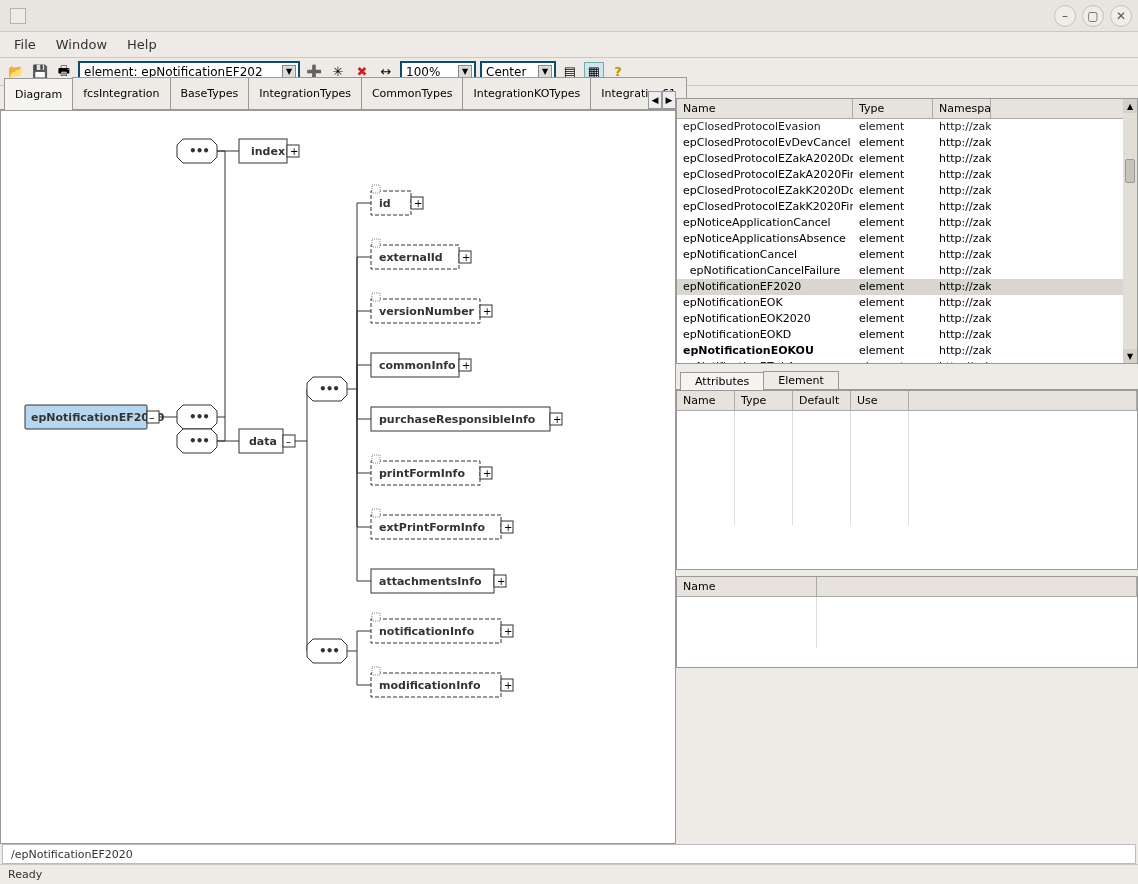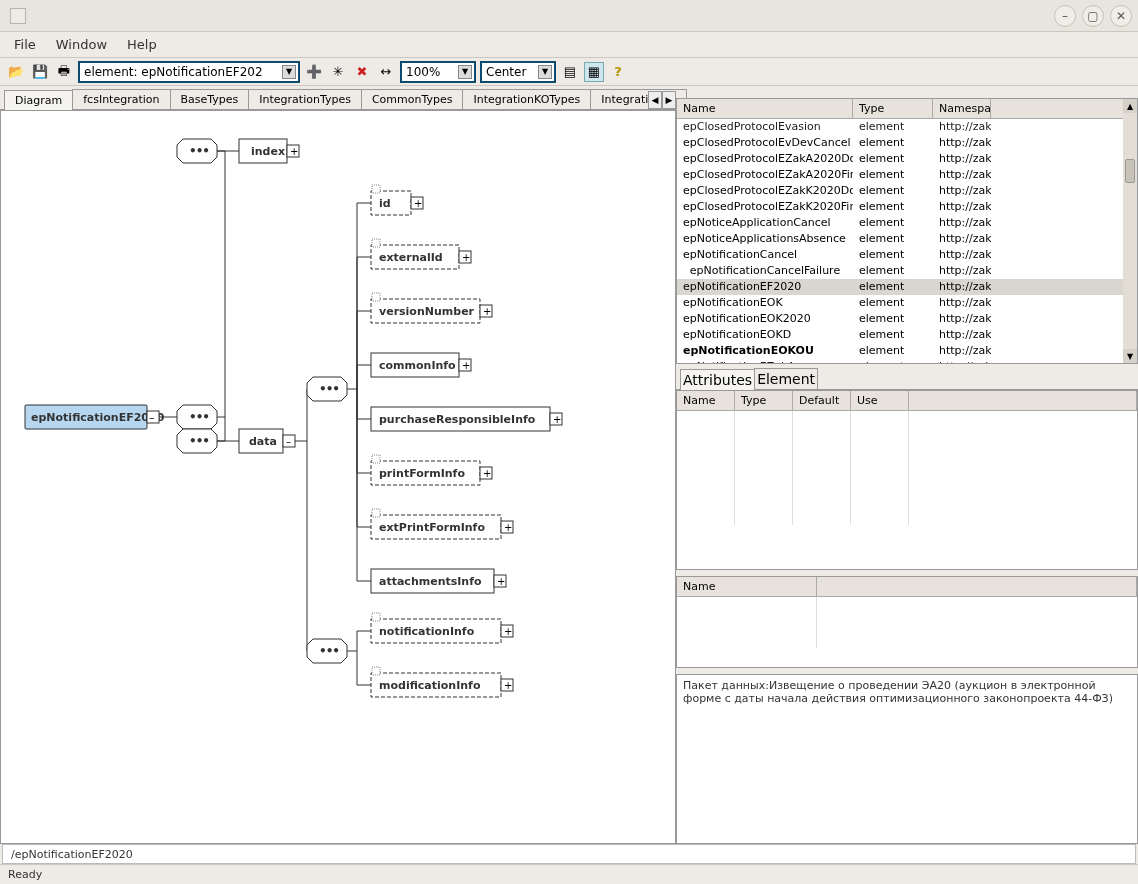--- a/index.html
+++ b/index.html
@@ -16,21 +16,21 @@
   
   .toolbar { height: 28px; display: flex; align-items: center; gap: 4px; padding: 2px 6px; border-bottom: 1px solid #ccc7bf; }
   .tbtn { width: 20px; height: 20px; display: flex; align-items: center; justify-content: center; font-size: 13px; border: 1px solid transparent; cursor: default; }
   .combobox { height: 22px; background: #fff; border: 2px solid #0c4a6e; display: flex; align-items: center; padding: 0 4px; font-size: 12px; position: relative; }
   .combobox .drop { position: absolute; right: 2px; width: 14px; height: 14px; background: #ddd; border: 1px solid #888; display:flex;align-items:center;justify-content:center;font-size:8px; }
   .cb-wide { width: 222px; }
   .cb-med { width: 76px; }
   .cb-med2 { width: 76px; }
   
   .tabstrip { height: 24px; display: flex; align-items: flex-end; padding: 0 4px; background: #eeebe7; gap: 0; border-bottom: 1px solid #999; position: absolute; top: 86px; left: 0; width: 676px; }
-  .tab { border: 1px solid #999; border-bottom: none; padding: 3px 10px; background: #eeebe7; font-size: 11px; margin-right: -1px; cursor: default; }
+  .tab { border: 1px solid #999; border-bottom: none; padding: 9px 10px; background: #eeebe7; font-size: 11px; margin-right: -1px; cursor: default; }
   .tab.active { background: #f6f4f0; font-weight: normal; position: relative; top: 1px; }
   .tab-scroll { position: absolute; right: 0; display: flex; }
   .ts-btn { width: 14px; height: 18px; border: 1px solid #999; background: #eee; font-size: 9px; display:flex;align-items:center;justify-content:center; }
   
   .main { display: flex; flex: 1; position: relative; }
   .diagram-pane { width: 676px; background: #fff; border: 1px solid #999; margin: 24px 0 0 0; position: relative; overflow: hidden; }
   .right-pane { flex: 1; display: flex; flex-direction: column; margin-top: 12px; }
   
   .diagram-svg { width: 100%; height: 100%; }
   .node-box { fill: #fff; stroke: #333; stroke-width: 1; }
@@ -43,21 +43,21 @@
   .dots { font-size: 12px; fill: #333; font-weight: bold; letter-spacing: -1px; }
   
   .panel { border: 1px solid #999; background: #fff; margin: 0; display:flex; flex-direction:column; overflow:hidden; }
   .panel-headerrow { display: flex; background: #e7e3dc; border-bottom: 1px solid #aaa; font-size: 11px; }
   .col { padding: 3px 6px; border-right: 1px solid #aaa; overflow: hidden; white-space: nowrap; text-overflow: clip; }
   .elist { flex: 1; overflow-y: hidden; font-size: 11px; }
   .erow { display: flex; border-bottom: 0px solid #ddd; height: 16px; align-items: center; }
   .erow .col { padding: 1px 6px; border-right: 0; height:16px; line-height:14px; }
   .erow.selected { background: #d9d6cf; }
   .tab-strip-small { height: 22px; display:flex; align-items:flex-end; gap:0; border-bottom:1px solid #999; padding-left:4px; margin-top:4px;}
-  .tab-sm { border:1px solid #999; border-bottom:none; padding:2px 2px; font-size:14px; background:#eeebe7; margin-right:-1px; cursor:default;}
+  .tab-sm { border:1px solid #999; border-bottom:none; padding:2px 14px; font-size:11px; background:#eeebe7; margin-right:-1px; cursor:default;}
   .tab-sm.active { background:#f6f4f0; position:relative; top:1px;}
   .desc-pane { border:1px solid #999; background:#fff; font-size:11px; padding:4px 6px; color:#333; }
   
   .statusbar { height: 20px; background: #eeebe7; border-top: 1px solid #ccc7bf; padding: 3px 8px; font-size: 11px; color:#333; }
   .statusbar.white { background: #fff; border: 1px solid #bbb; margin: 0 2px; }
   .scrollbar-v { position:absolute; right:0; top:0; bottom:0; width:14px; background:#e2ded6; }
   .scrollbar-v .thumb { position:absolute; left:2px; right:2px; background:#c8c3b8; border:1px solid #999; border-radius:2px; }
   .scrollbar-v .arr { position:absolute; left:0; right:0; height:14px; display:flex;align-items:center;justify-content:center; font-size:8px; background:#d5d1c8;}
 </style>
 </head>
@@ -422,18 +422,17 @@
             <div class="col" style="flex:1;height:22px;"></div>
           </div>
         <div class="erow">
             <div class="col" style="width:140px;border-right:1px solid #ddd;height:22px;"></div>
             <div class="col" style="flex:1;height:22px;"></div>
           </div>
       </div>
     </div>
     <div style="height:6px;"></div>
 
-    <div class="desc-pane" style="flex:1;">Пакет данных:Извещение о проведении ЭА20 (аукцион в электронной форме с даты начала действия оптимизационного законопроекта 44-ФЗ)</div>
   </div>
 </div>
 
 <div class="statusbar white">/epNotificationEF2020</div>
 <div class="statusbar">Ready</div>
 
 </body></html>

